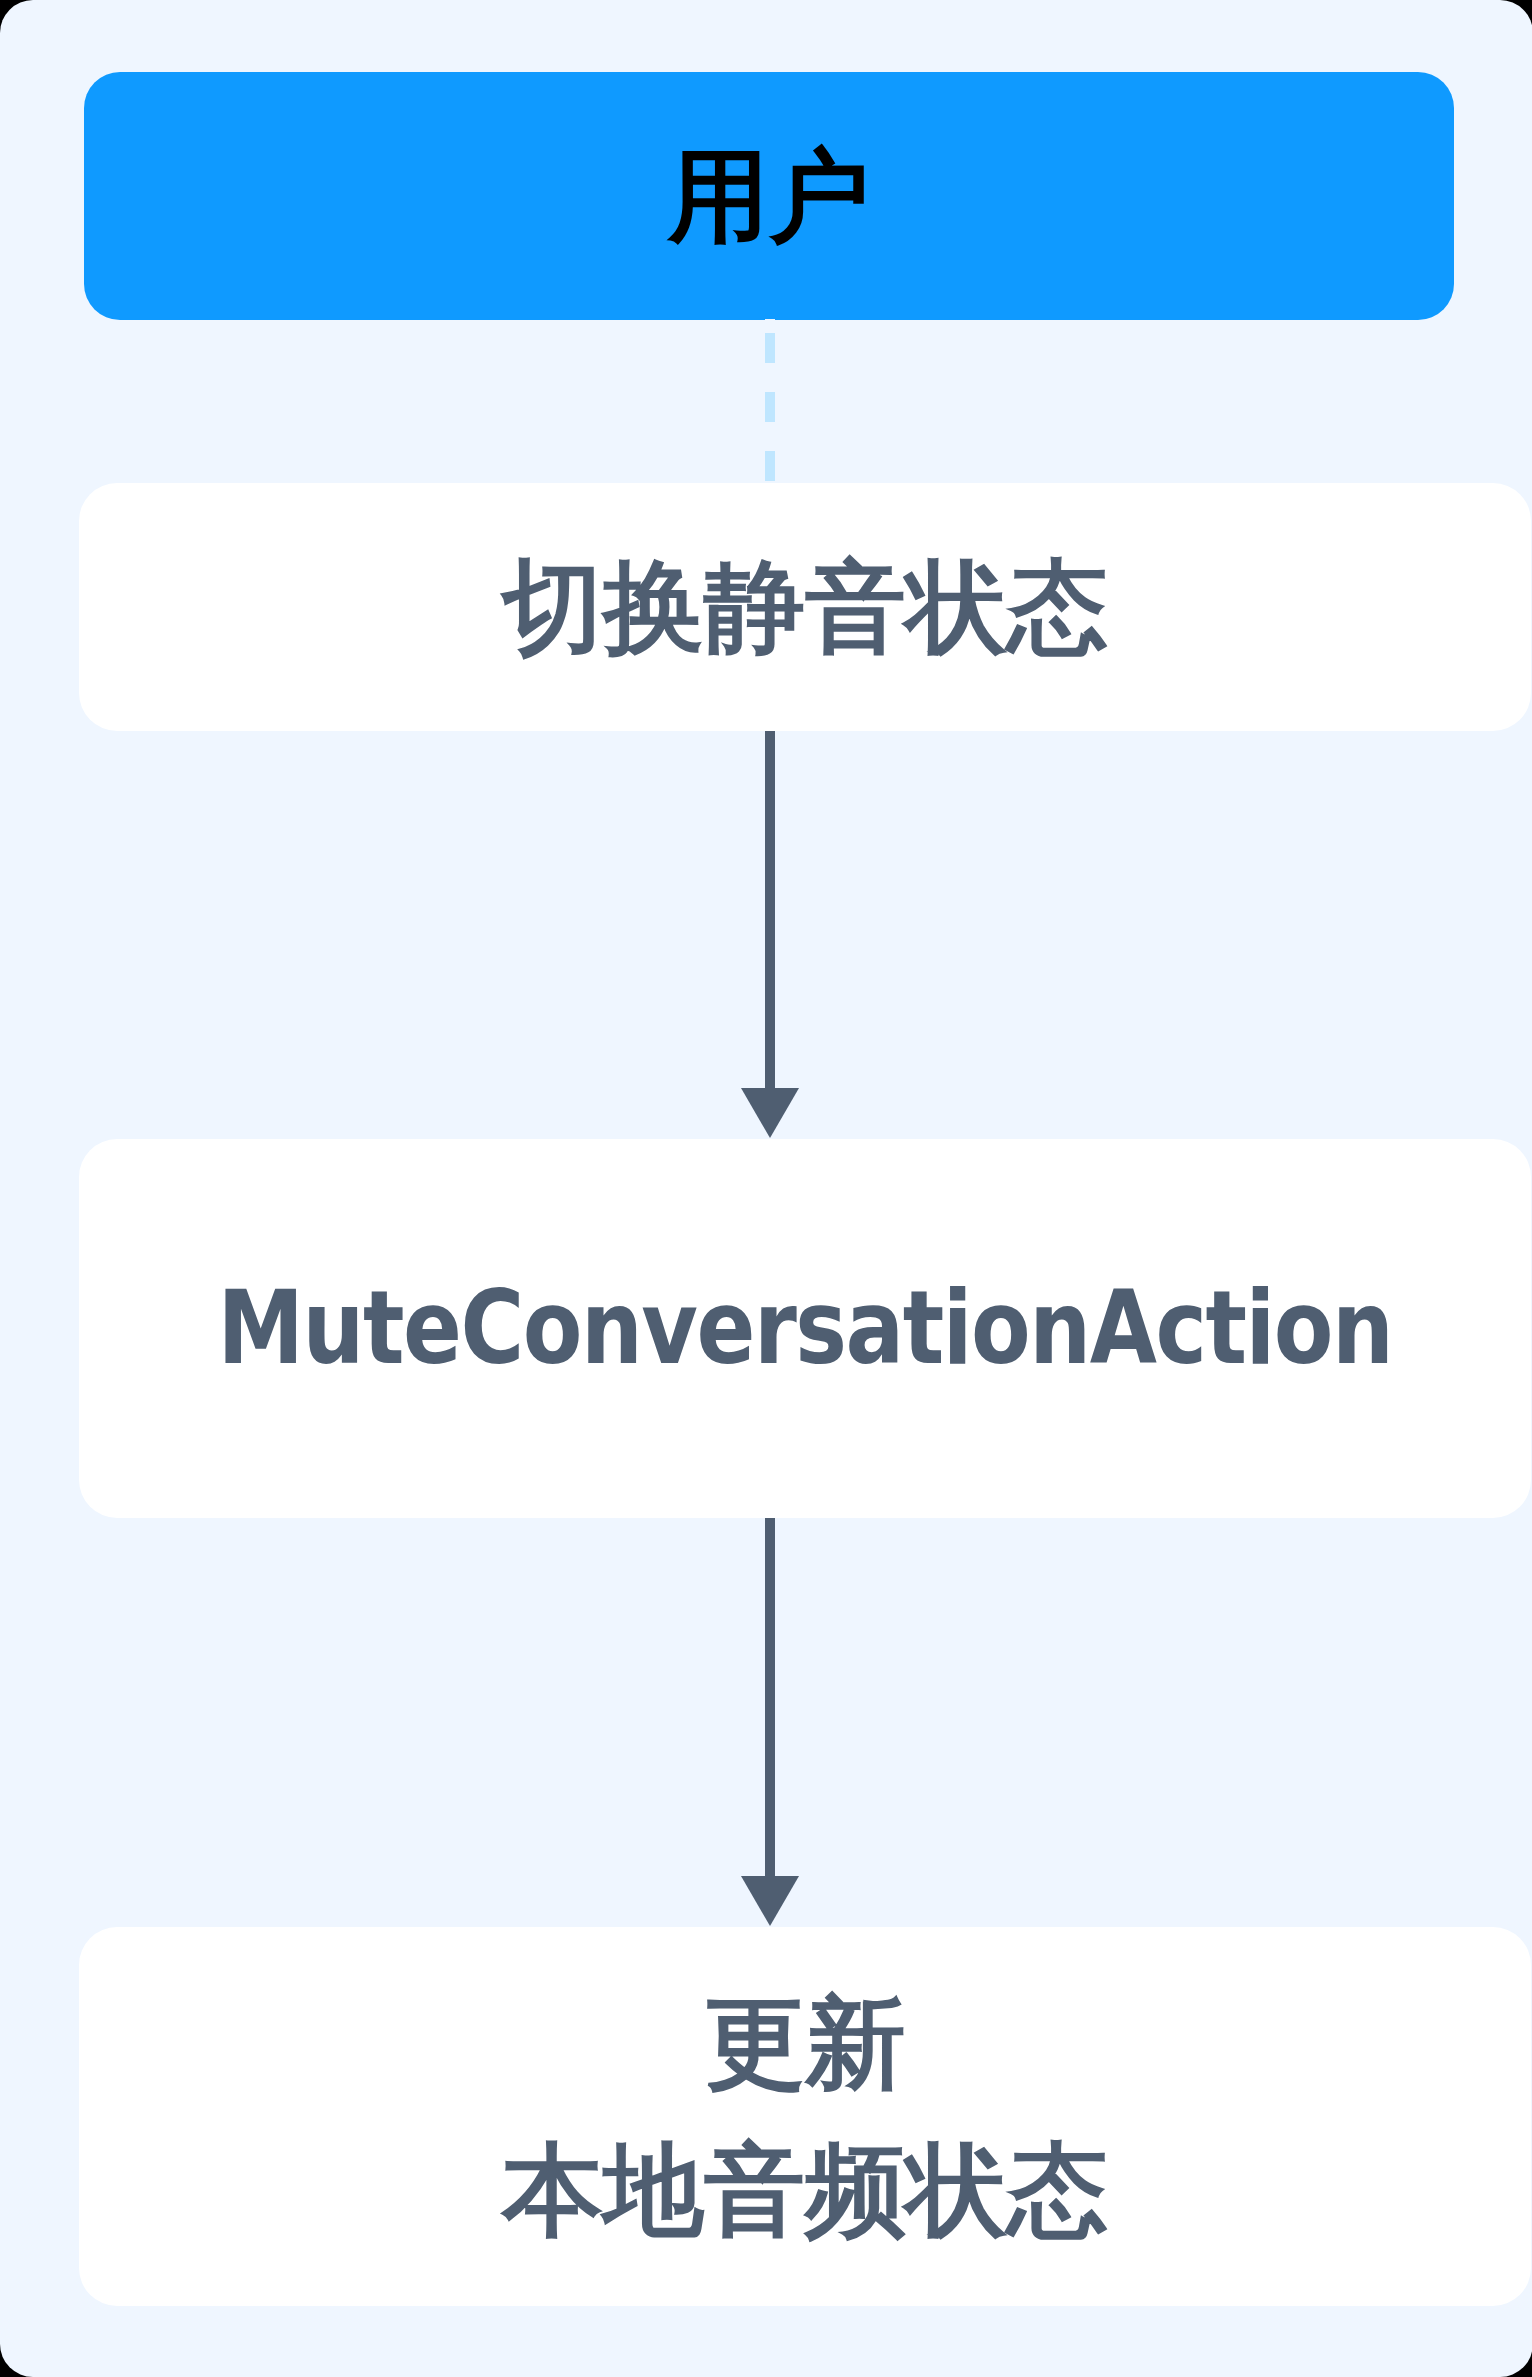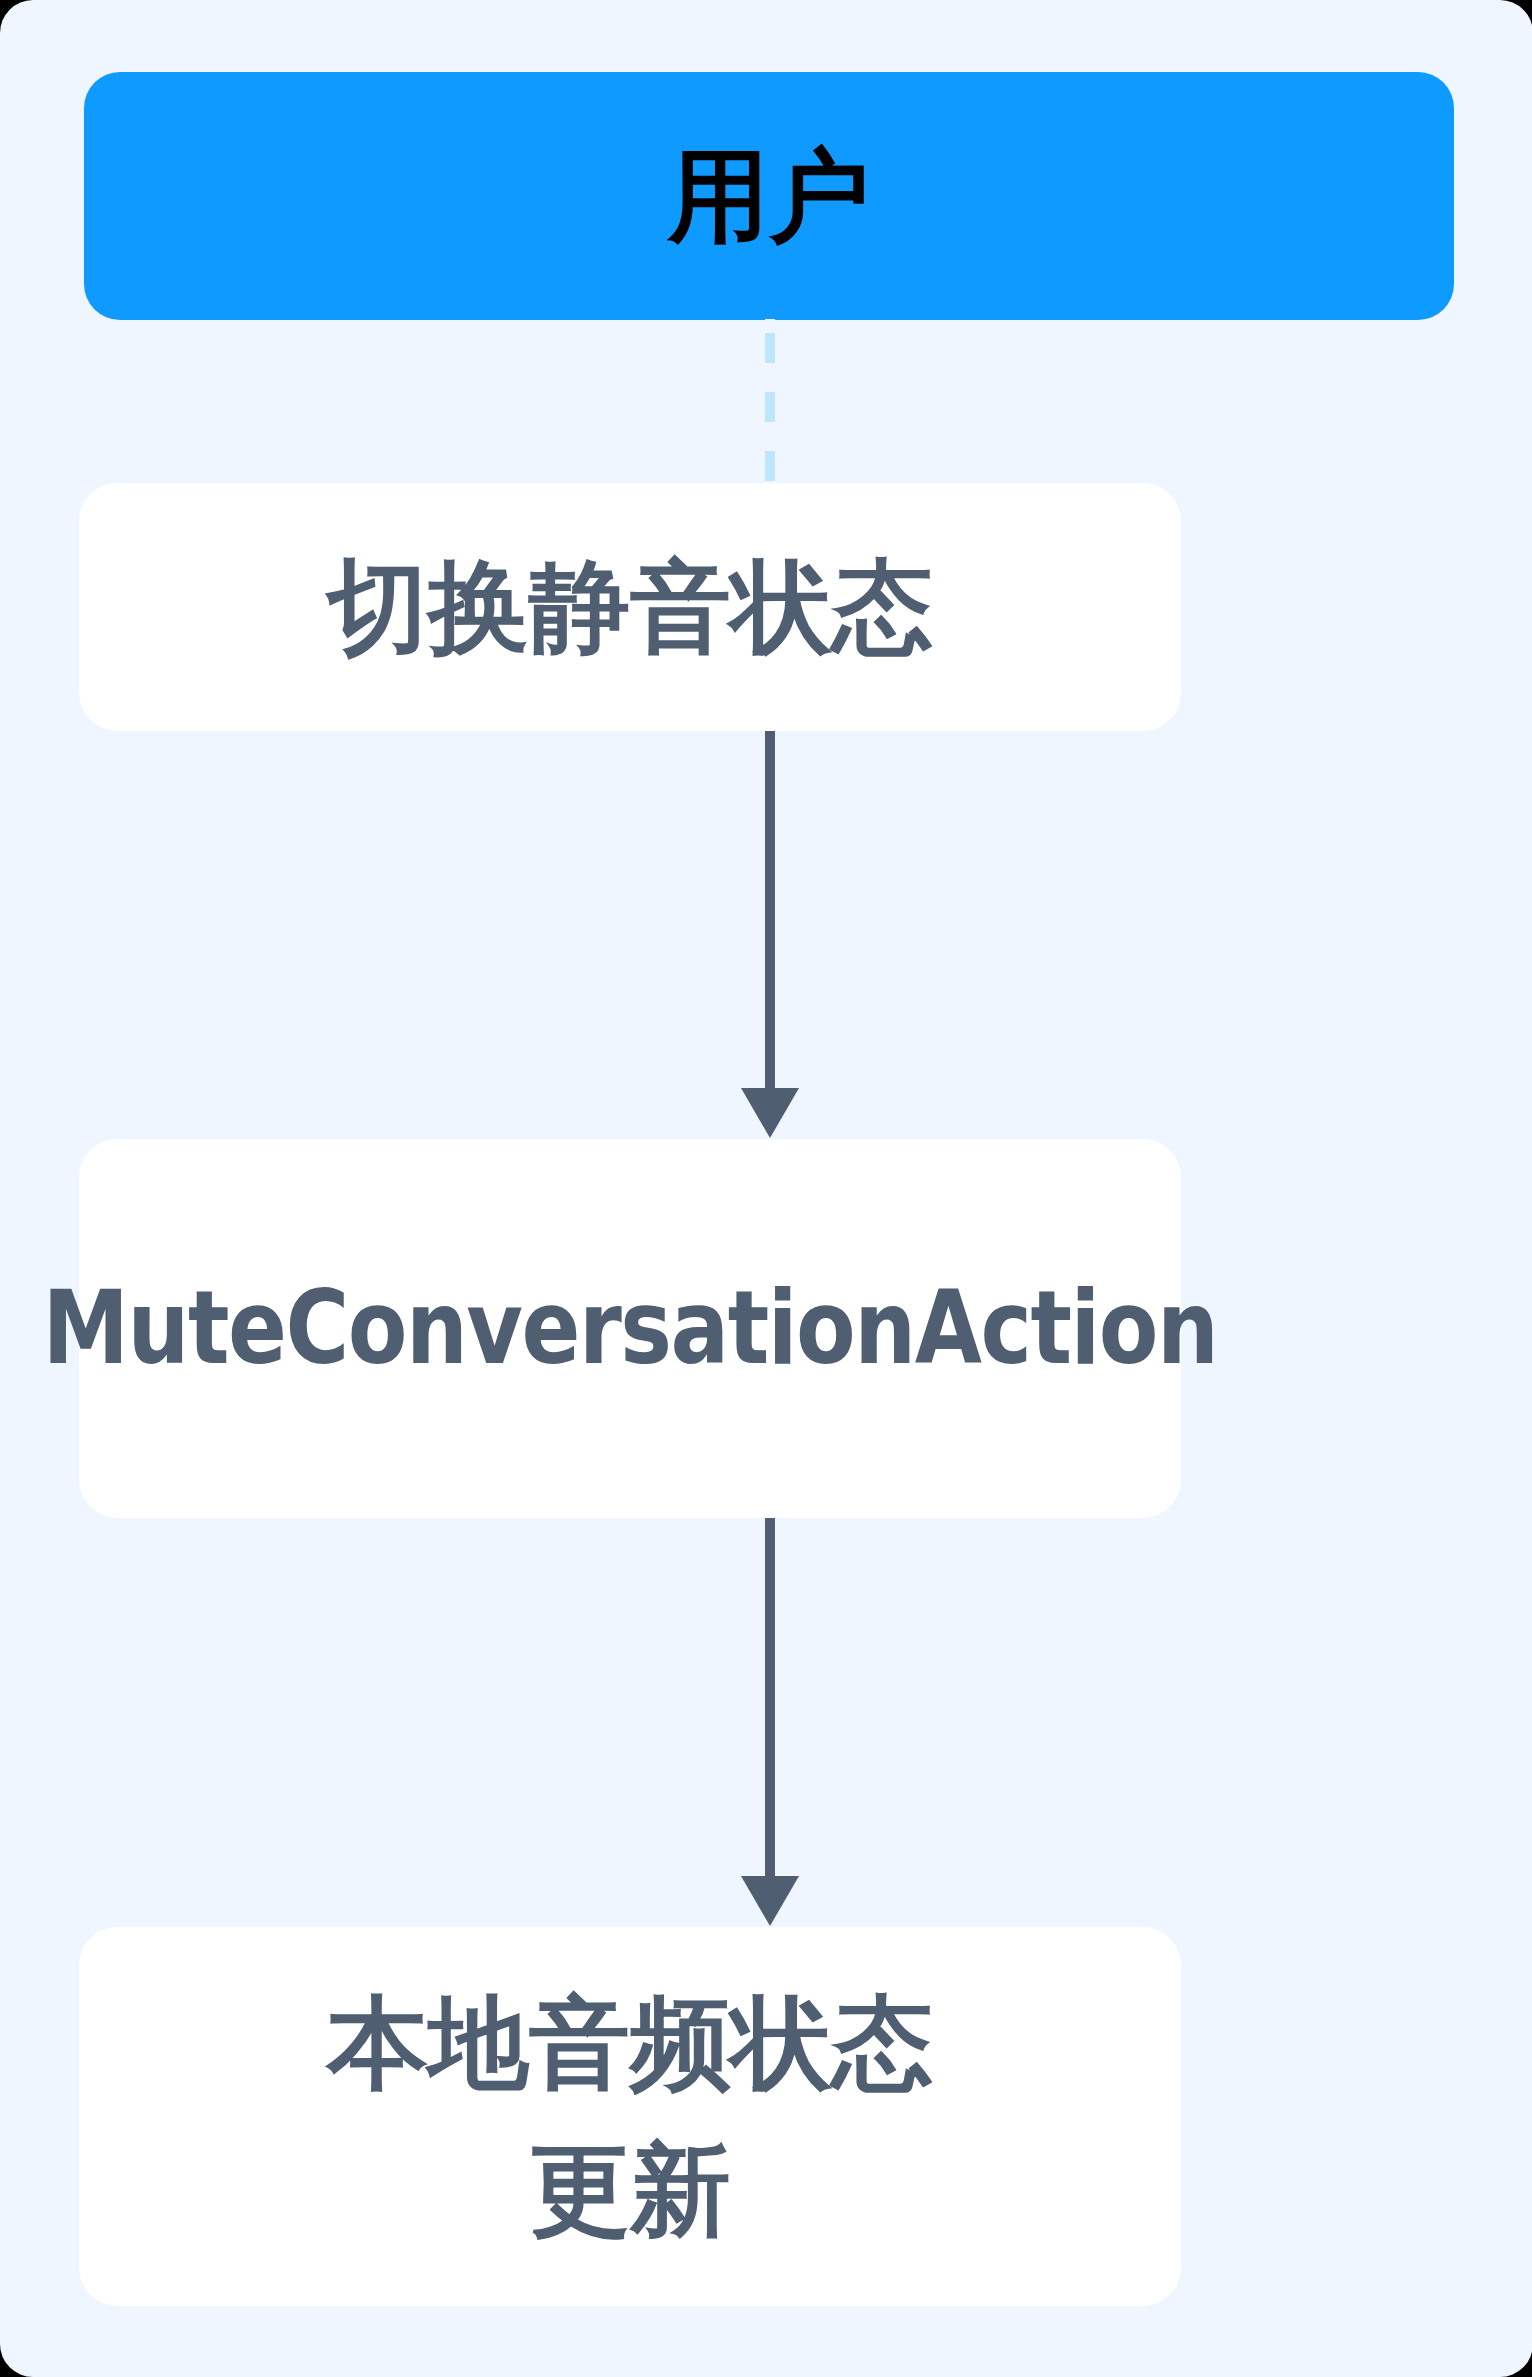--- a/index.html
+++ b/index.html
@@ -33,21 +33,21 @@
   .node-blue {
     left: 84px;
     top: 72px;
     width: 1370px;
     height: 248px;
     background: #0f9aff;
     border-radius: 36px;
   }
   .node-white {
     left: 79px;
-    width: 1102px;
+    width: 1452px;
     background: #ffffff;
     border-radius: 38px;
   }
   .n2 { top: 483px; height: 248px; }
   .n3 { top: 1139px; height: 379px; }
   .n4 { top: 1927px; height: 379px; }
 
   .label {
     font-weight: bold;
     font-size: 101px;
@@ -119,18 +119,18 @@
   <div class="arrow-head a1-head"></div>
 
   <div class="node node-white n3">
     <span class="label label-dark label-latin">MuteConversationAction</span>
   </div>
 
   <div class="arrow-line a2-line"></div>
   <div class="arrow-head a2-head"></div>
 
   <div class="node node-white n4">
+    <span class="label label-dark">更新</span>
     <span class="label label-dark">本地音频状态</span>
-    <span class="label label-dark">更新</span>
   </div>
 
 </div>
 
 
 </body></html>

